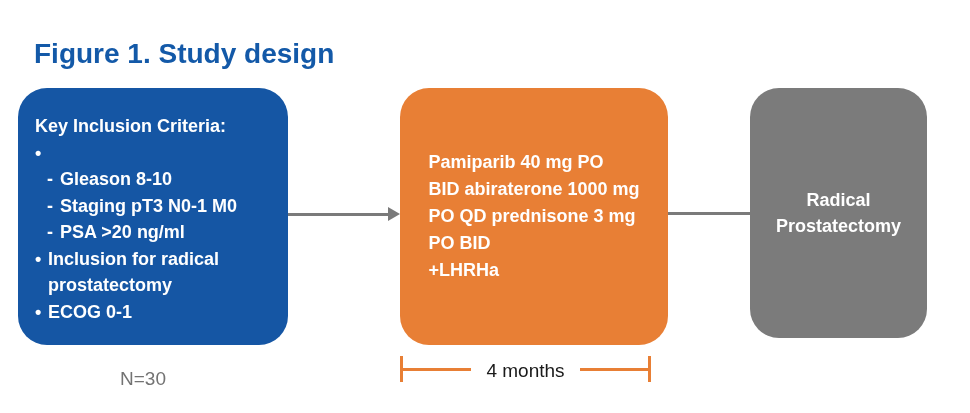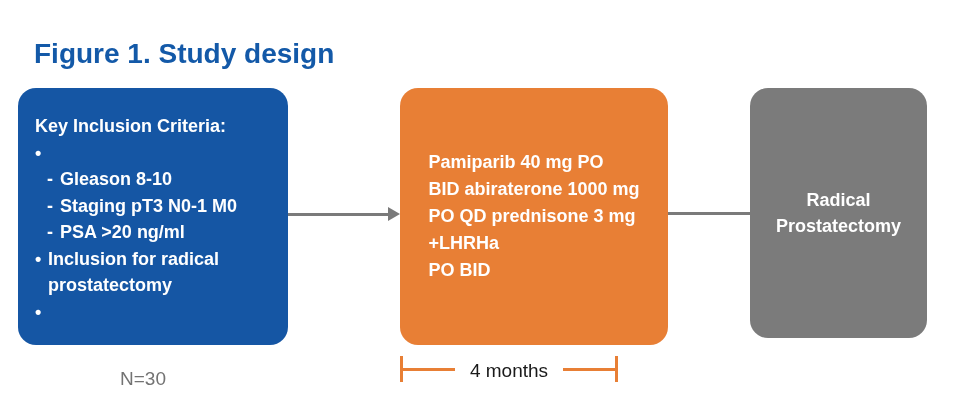--- a/index.html
+++ b/index.html
@@ -19,21 +19,21 @@
     position: absolute;
     left: 18px;
     top: 22px;
     margin: 16px;
     font-size: 28px;
     font-weight: bold;
     color: #1359A8;
   }
   .box {
     position: absolute;
-    border-radius: 18px;
+    border-radius: 29px;
     color: #ffffff;
     font-weight: bold;
     box-sizing: border-box;
   }
   .box-blue {
     left: 18px;
     top: 88px;
     width: 270px;
     height: 257px;
     background: #1556A4;
@@ -108,21 +108,21 @@
     top: 368px;
     width: 250px;
     text-align: center;
     font-size: 19px;
     color: #737373;
   }
   .bracket {
     position: absolute;
     left: 400px;
     top: 356px;
-    width: 218px;
+    width: 251px;
     height: 26px;
     display: flex;
     align-items: center;
   }
   .bracket .cap {
     flex: none;
     width: 3px;
     height: 26px;
     background: #E87F35;
   }
@@ -163,35 +163,36 @@
     <div class="crit indent1">
       <span class="marker">-</span>
       <span class="crit-text">PSA &gt;20 ng/ml</span>
     </div>
     <div class="crit">
       <span class="marker">•</span>
       <span class="crit-text">Inclusion for radical prostatectomy</span>
     </div>
     <div class="crit">
       <span class="marker">•</span>
+      <span class="crit-text">ECOG 0-1</span>
     </div>
   </div>
 
   <div class="arrow arrow1">
     <div class="arrow-line"></div>
     <div class="arrow-head"></div>
   </div>
 
   <div class="box box-orange">
     <div>
       <div>Pamiparib 40 mg PO</div>
       <div>BID abiraterone 1000 mg</div>
       <div>PO QD prednisone 3 mg</div>
+      <div>PO BID</div>
       <div>+LHRHa</div>
-      <div>PO BID</div>
     </div>
   </div>
 
   <div class="arrow arrow2">
     <div class="arrow-line"></div>
     <div class="arrow-head"></div>
   </div>
 
   <div class="box box-gray">
     <div>Radical Prostatectomy</div>

